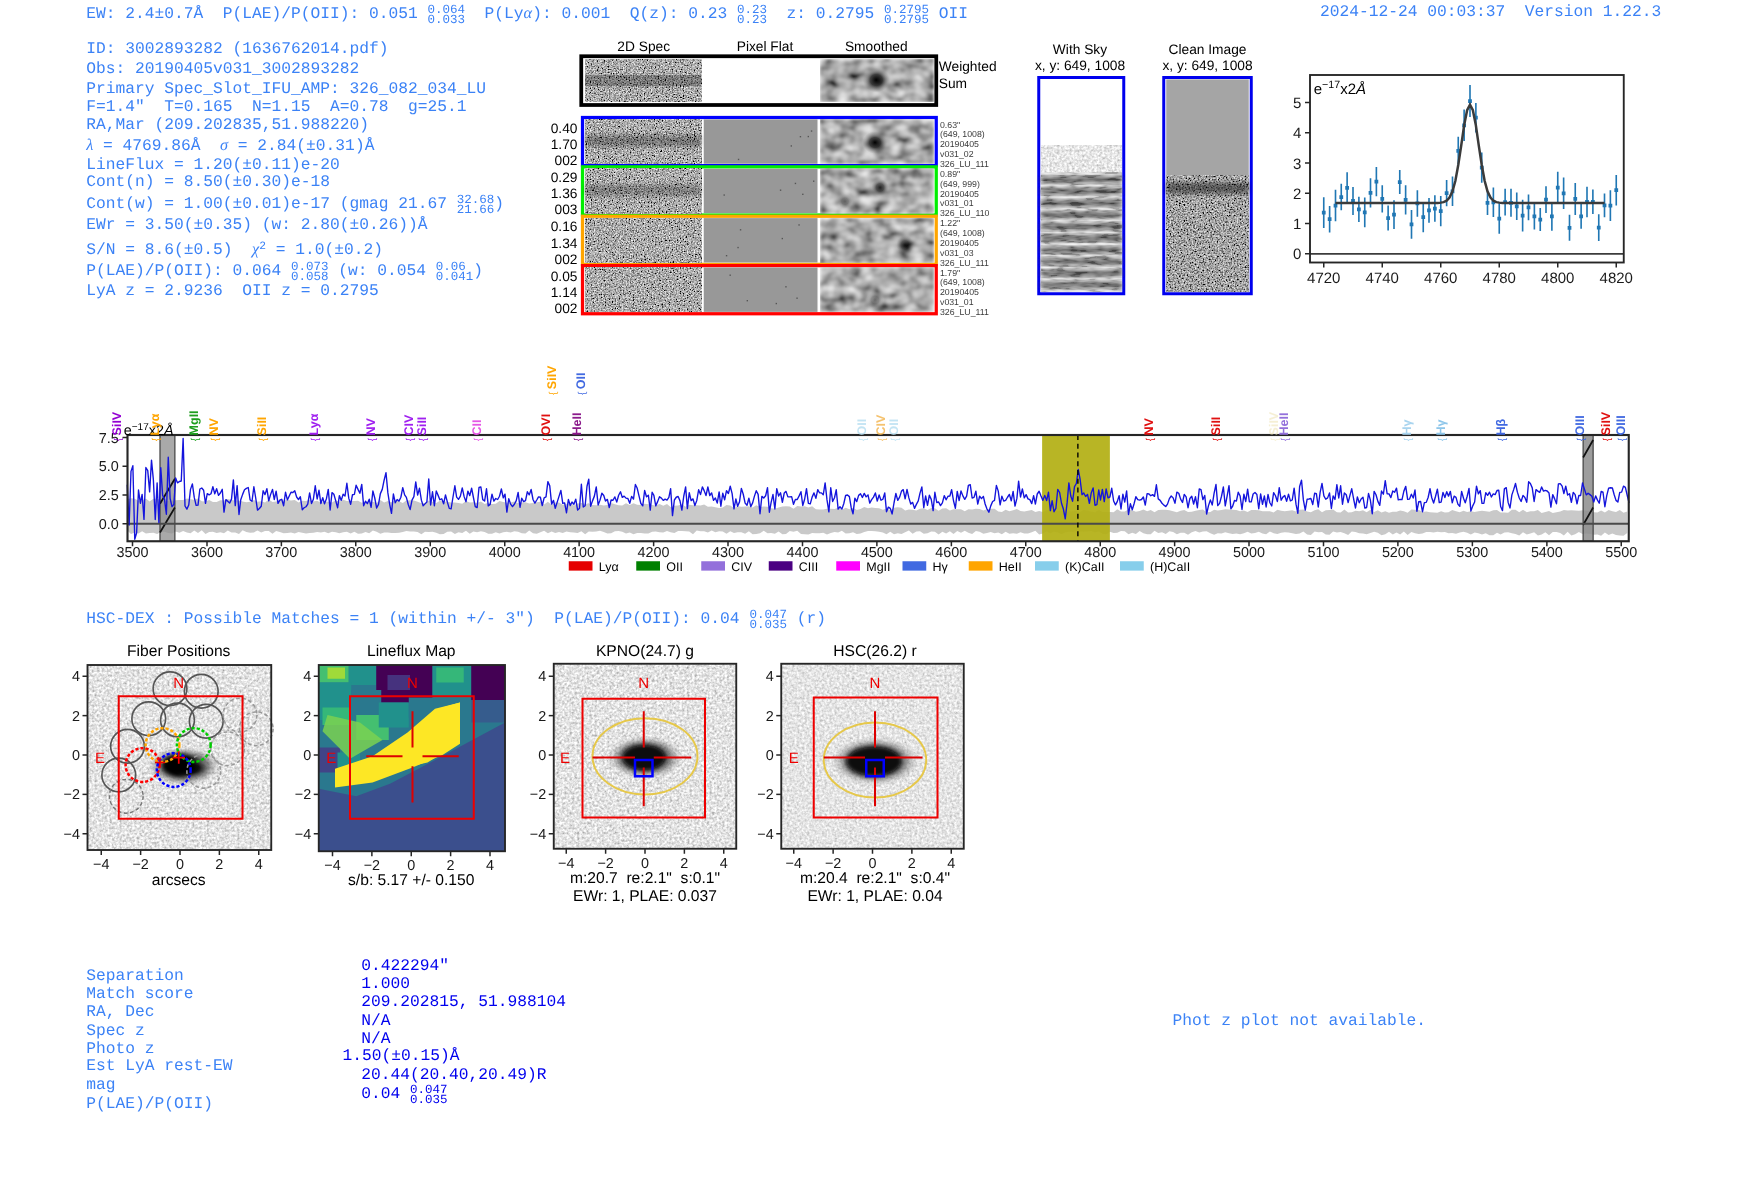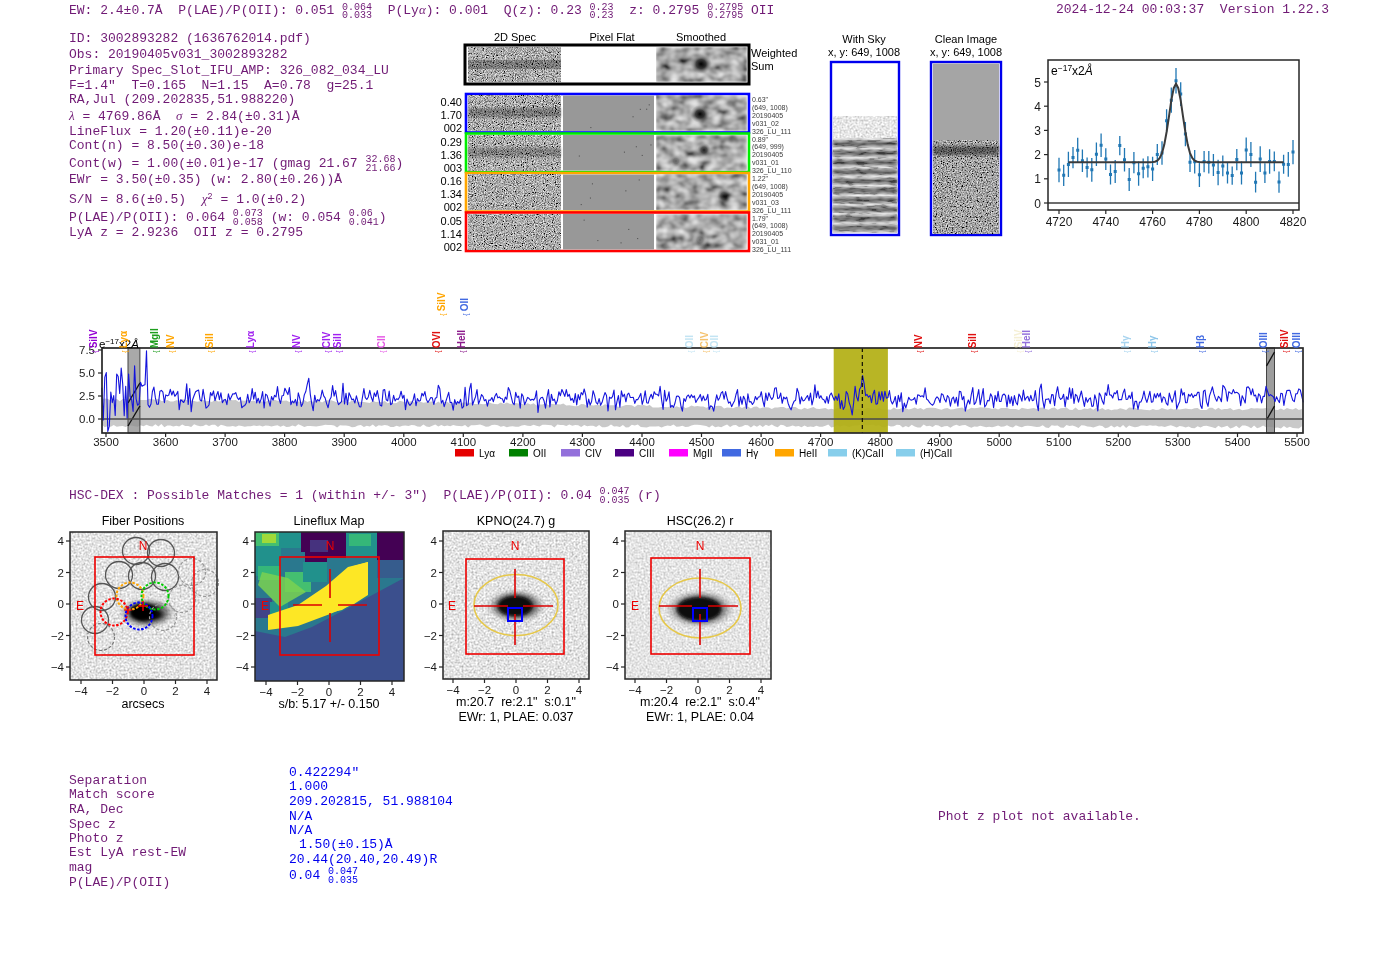--- a/index.html
+++ b/index.html
@@ -1,16 +1,16 @@
 <!DOCTYPE html>
 <html><head><meta charset="utf-8">
 <style>
 * { margin:0; padding:0; box-sizing:border-box; }
 body { width:1400px; height:953px; background:#fff; position:relative; overflow:hidden; }
-.mono { position:absolute; font-family:"Liberation Mono",monospace; font-size:13px; line-height:14px; color:#701a75; white-space:pre; }
+.mono { position:absolute; font-family:"Liberation Mono",monospace; font-size:13px; line-height:14px; color:#3b82f6; white-space:pre; }
 .mono i { font-style:italic; font-family:"Liberation Serif",serif; }
 .mono sup { font-size:9px; vertical-align:4px; }
 .blue { color:#0000ee; }
 .st { display:inline-block; vertical-align:-4px; font-size:10px; line-height:8.5px;font-family:Liberation Mono, monospace; }
 .st span { display:block; }
 svg text { font-family:"Liberation Sans",sans-serif; }
 </style></head>
 <body>
 <svg width="1400" height="953" style="position:absolute;left:0;top:0">
 <defs>
@@ -503,38 +503,38 @@
 <text x="619" y="671" font-size="11.5" text-anchor="end" fill="#1a1a1a">−4</text>
 <text x="700" y="706" font-size="12.5" text-anchor="middle" fill="#000">m:20.4&nbsp;&nbsp;re:2.1"&nbsp;&nbsp;s:0.4"</text>
 <text x="700" y="721" font-size="12.5" text-anchor="middle" fill="#000">EWr: 1, PLAE: 0.04</text>
 </svg>
 <div class="mono" style="left:69px;top:3px">EW: 2.4±0.7Å  P(LAE)/P(OII): 0.051 <span class="st"><span>0.064</span><span>0.033</span></span>  P(Ly<i>α</i>): 0.001  Q(z): 0.23 <span class="st"><span>0.23</span><span>0.23</span></span>  z: 0.2795 <span class="st"><span>0.2795</span><span>0.2795</span></span> OII</div>
 <div class="mono" style="left:1056px;top:3px">2024-12-24 00:03:37  Version 1.22.3</div>
 <div class="mono" style="left:69px;top:32px">ID: 3002893282 (1636762014.pdf)</div>
 <div class="mono" style="left:69px;top:48px">Obs: 20190405v031_3002893282</div>
 <div class="mono" style="left:69px;top:64px">Primary Spec_Slot_IFU_AMP: 326_082_034_LU</div>
 <div class="mono" style="left:69px;top:79px">F=1.4"  T=0.165  N=1.15  A=0.78  g=25.1</div>
-<div class="mono" style="left:69px;top:93px">RA,Jul (209.202835,51.988220)</div>
+<div class="mono" style="left:69px;top:93px">RA,Mar (209.202835,51.988220)</div>
 <div class="mono" style="left:69px;top:109px"><i>λ</i> = 4769.86Å  <i>σ</i> = 2.84(±0.31)Å</div>
 <div class="mono" style="left:69px;top:125px">LineFlux = 1.20(±0.11)e-20</div>
 <div class="mono" style="left:69px;top:139px">Cont(n) = 8.50(±0.30)e-18</div>
 <div class="mono" style="left:69px;top:156px">Cont(w) = 1.00(±0.01)e-17 (gmag 21.67 <span class="st"><span>32.68</span><span>21.66</span></span>)</div>
 <div class="mono" style="left:69px;top:173px">EWr = 3.50(±0.35) (w: 2.80(±0.26))Å</div>
 <div class="mono" style="left:69px;top:190px">S/N = 8.6(±0.5)  <i>χ</i><sup>2</sup> = 1.0(±0.2)</div>
 <div class="mono" style="left:69px;top:210px">P(LAE)/P(OII): 0.064 <span class="st"><span>0.073</span><span>0.058</span></span> (w: 0.054 <span class="st"><span>0.06</span><span>0.041</span></span>)</div>
 <div class="mono" style="left:69px;top:226px">LyA z = 2.9236  OII z = 0.2795</div>
 <div class="mono" style="left:69px;top:488px">HSC-DEX : Possible Matches = 1 (within +/- 3")  P(LAE)/P(OII): 0.04 <span class="st"><span>0.047</span><span>0.035</span></span> (r)</div>
 <div class="mono" style="left:69px;top:774px">Separation</div>
 <div class="mono blue" style="left:289px;top:766px">0.422294"</div>
 <div class="mono" style="left:69px;top:788px">Match score</div>
 <div class="mono blue" style="left:289px;top:780px">1.000</div>
 <div class="mono" style="left:69px;top:803px">RA, Dec</div>
 <div class="mono blue" style="left:289px;top:795px">209.202815, 51.988104</div>
 <div class="mono" style="left:69px;top:818px">Spec z</div>
 <div class="mono blue" style="left:289px;top:810px">N/A</div>
 <div class="mono" style="left:69px;top:832px">Photo z</div>
 <div class="mono blue" style="left:289px;top:824px">N/A</div>
 <div class="mono" style="left:69px;top:846px">Est LyA rest-EW</div>
-<div class="mono blue" style="left:299px;top:838px">1.50(±0.15)Å</div>
+<div class="mono blue" style="left:274px;top:838px">1.50(±0.15)Å</div>
 <div class="mono" style="left:69px;top:861px">mag</div>
 <div class="mono blue" style="left:289px;top:853px">20.44(20.40,20.49)R</div>
 <div class="mono" style="left:69px;top:876px">P(LAE)/P(OII)</div>
 <div class="mono blue" style="left:289px;top:868px">0.04 <span class="st"><span>0.047</span><span>0.035</span></span></div>
 <div class="mono" style="left:938px;top:810px">Phot z plot not available.</div>
 </body></html>

